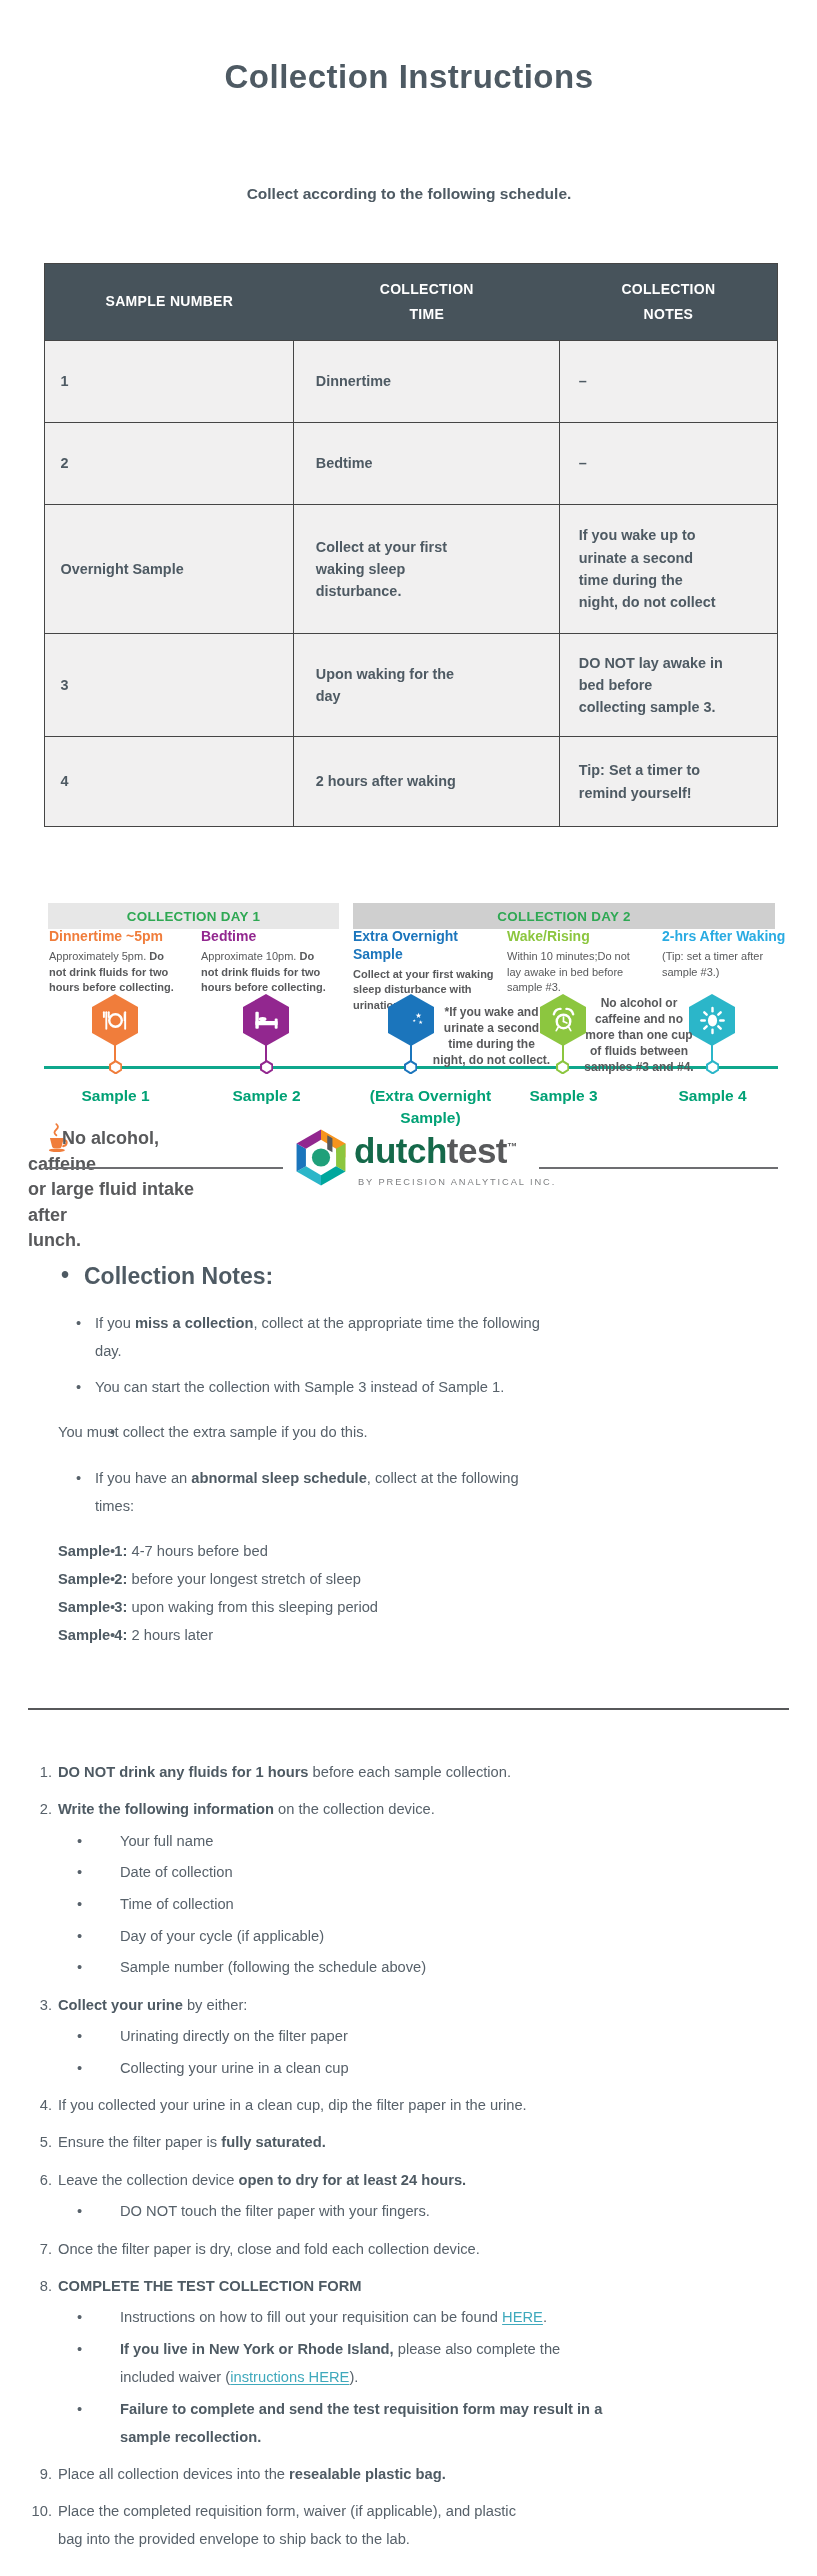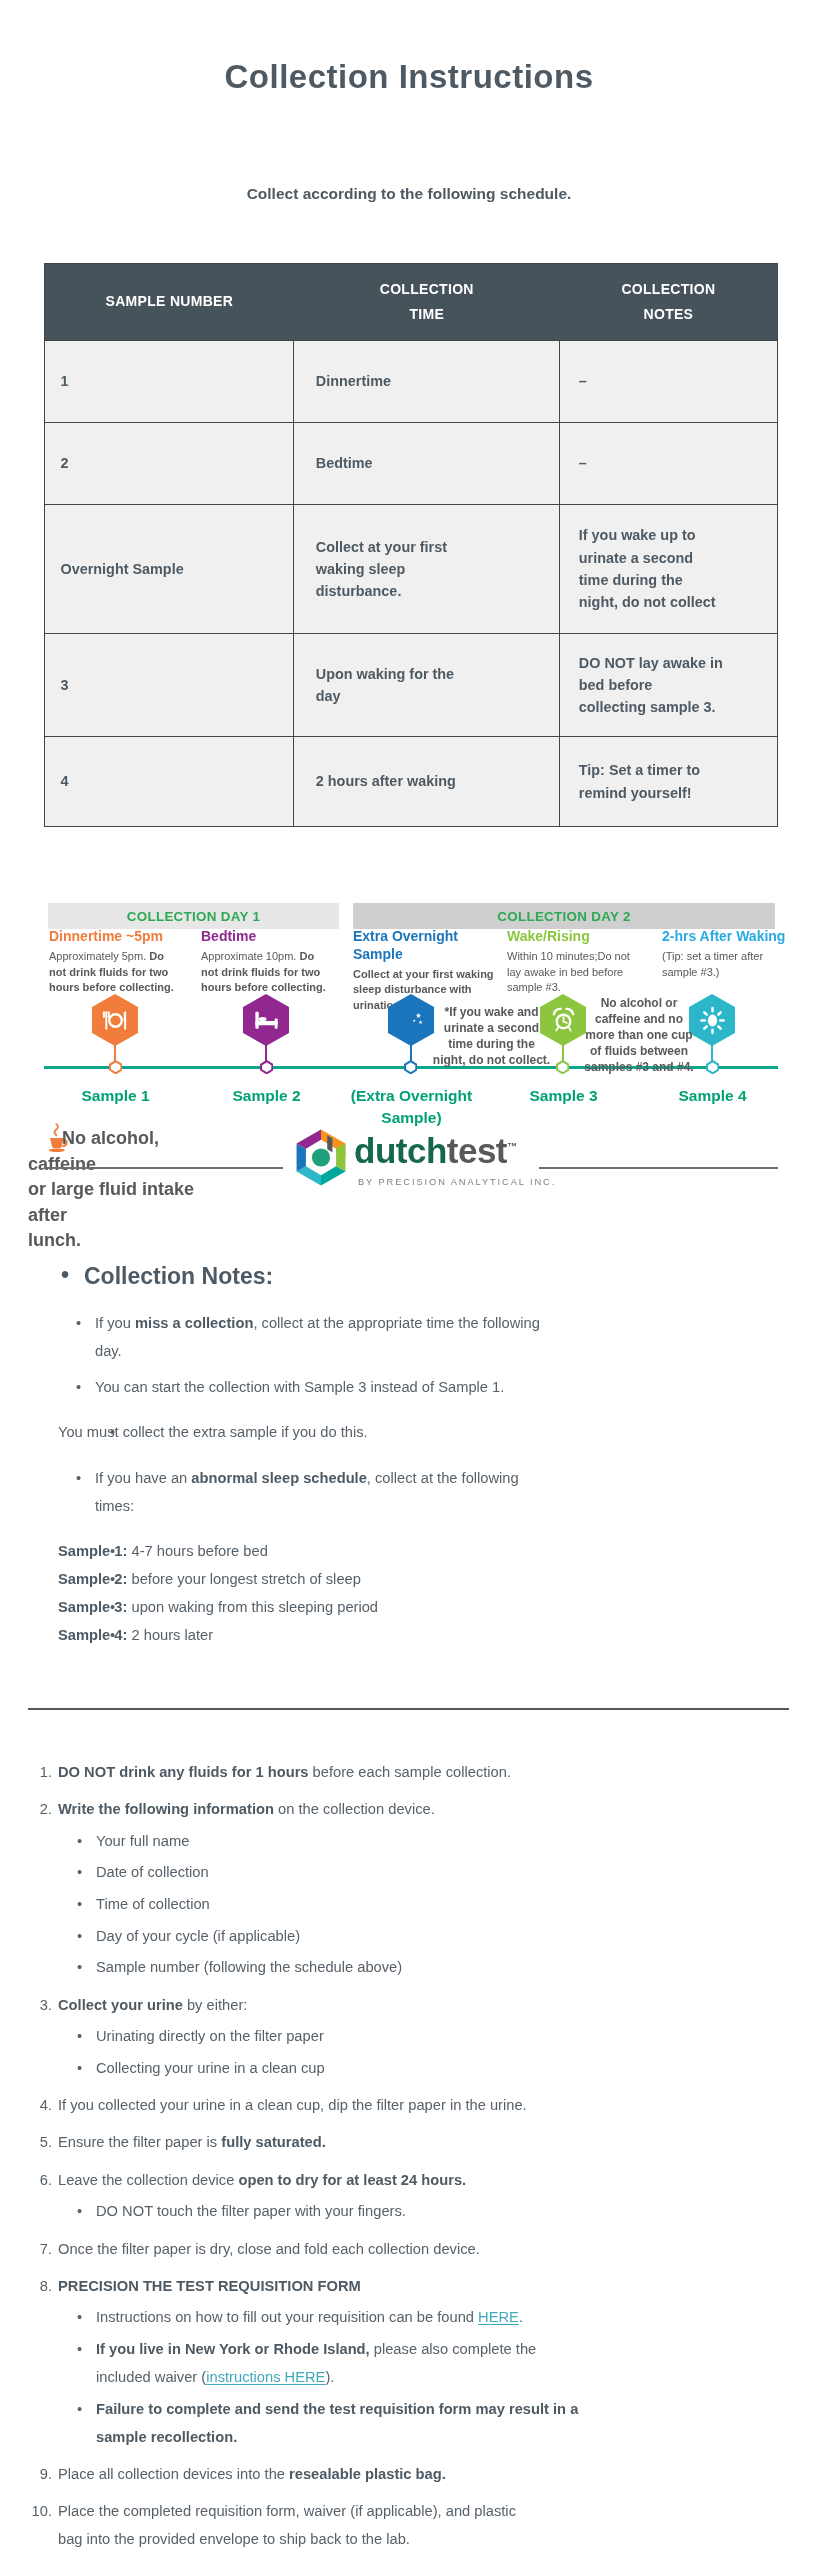--- a/index.html
+++ b/index.html
@@ -67,21 +67,21 @@
 
   .divider{left:28px;top:1708px;width:761px;height:2.1px;background:var(--divider);}
 
   
   .steps{left:0;top:1758px;width:783px;list-style:none;margin:0;padding:0;}
   .steps li{position:relative;font-size:14.7px;line-height:28px;color:var(--body_text);}
   .steps b{color:var(--slate_text);}
   .steps li.step{padding-left:58px;margin-top:9.3px;}
   .steps li.step:first-child{margin-top:0;}
   .steps li .num{position:absolute;left:0;top:0;width:52px;text-align:right;}
-  .steps li.bullet{padding-left:96px;margin-top:3.6px;}
+  .steps li.bullet{padding-left:120px;margin-top:3.6px;}
   .steps li.bullet::before{content:"\2022";position:absolute;left:77px;}
   a.lnk{color:var(--link);text-decoration:underline;text-underline-offset:2.1px;cursor:pointer;}
 </style>
 </head>
 <body>
 
 <div class="canvas">
 
   <div class="abs page-title">Collection Instructions</div>
   <div class="abs page-subtitle">Collect according to the following schedule.</div>
@@ -269,21 +269,21 @@
 time during the
 night, do not collect.</div>
   <div class="abs mid-note pre" style="left:576px;top:996px;width:126px">No alcohol or
 caffeine and no
 more than one cup
 of fluids between
 samples #3 and #4.</div>
 
   <div class="abs sample-label pre" style="left:33px">Sample 1</div>
   <div class="abs sample-label pre" style="left:184px">Sample 2</div>
-  <div class="abs sample-label pre" style="left:329px">(Extra Overnight
+  <div class="abs sample-label pre" style="left:348px">(Extra Overnight
 Sample)</div>
   <div class="abs sample-label pre" style="left:481px">Sample 3</div>
   <div class="abs sample-label pre" style="left:630px">Sample 4</div>
 
   <div class="abs" style="left:45px;top:1122px">
     <svg width="28" height="32" viewBox="0 0 50 60">
       <g fill="#f07d3b">
         <path d="M8 30 h26 l-4 16 a4 4 0 0 1 -4 3 h-10 a4 4 0 0 1 -4 -3 z"></path>
         <path d="M34 32 q9 1 7 9 q-2 7 -10 6 l1 -4.5 q4.5 1 5.5 -3 q1 -3.5 -4.5 -3.5 z"></path>
         <ellipse cx="21" cy="53" rx="15" ry="3.2"></ellipse>
@@ -339,21 +339,21 @@
     <li class="bullet"><span class="pre"><span>Day of your cycle (if applicable)</span></span></li>
     <li class="bullet"><span class="pre"><span>Sample number (following the schedule above)</span></span></li>
     <li class="step"><span class="num">3.</span><span class="pre"><b>Collect your urine</b><span> by either:</span></span></li>
     <li class="bullet"><span class="pre"><span>Urinating directly on the filter paper</span></span></li>
     <li class="bullet"><span class="pre"><span>Collecting your urine in a clean cup</span></span></li>
     <li class="step"><span class="num">4.</span><span class="pre"><span>If you collected your urine in a clean cup, dip the filter paper in the urine.</span></span></li>
     <li class="step"><span class="num">5.</span><span class="pre"><span>Ensure the filter paper is </span><b>fully saturated.</b></span></li>
     <li class="step"><span class="num">6.</span><span class="pre"><span>Leave the collection device </span><b>open to dry for at least 24 hours.</b></span></li>
     <li class="bullet"><span class="pre"><span>DO NOT touch the filter paper with your fingers.</span></span></li>
     <li class="step"><span class="num">7.</span><span class="pre"><span>Once the filter paper is dry, close and fold each collection device.</span></span></li>
-    <li class="step"><span class="num">8.</span><span class="pre"><b>PRECISION THE TEST REQUISITION FORM</b></span></li>
+    <li class="step"><span class="num">8.</span><span class="pre"><b>COMPLETE THE TEST COLLECTION FORM</b></span></li>
     <li class="bullet"><span class="pre"><span>Instructions on how to fill out your requisition can be found </span><a class="lnk" href="#">HERE</a><span>.</span></span></li>
     <li class="bullet"><span class="pre"><b>If you live in New York or Rhode Island,</b><span> please also complete the
 included waiver (</span><a class="lnk" href="#">instructions HERE</a><span>).</span></span></li>
     <li class="bullet"><span class="pre"><b>Failure to complete and send the test requisition form may result in a
 sample recollection.</b></span></li>
     <li class="step"><span class="num">9.</span><span class="pre"><span>Place all collection devices into the </span><b>resealable plastic bag.</b></span></li>
     <li class="step"><span class="num">10.</span><span class="pre"><span>Place the completed requisition form, waiver (if applicable), and plastic
 bag into the provided envelope to ship back to the lab.</span></span></li>
   </ol>
 

